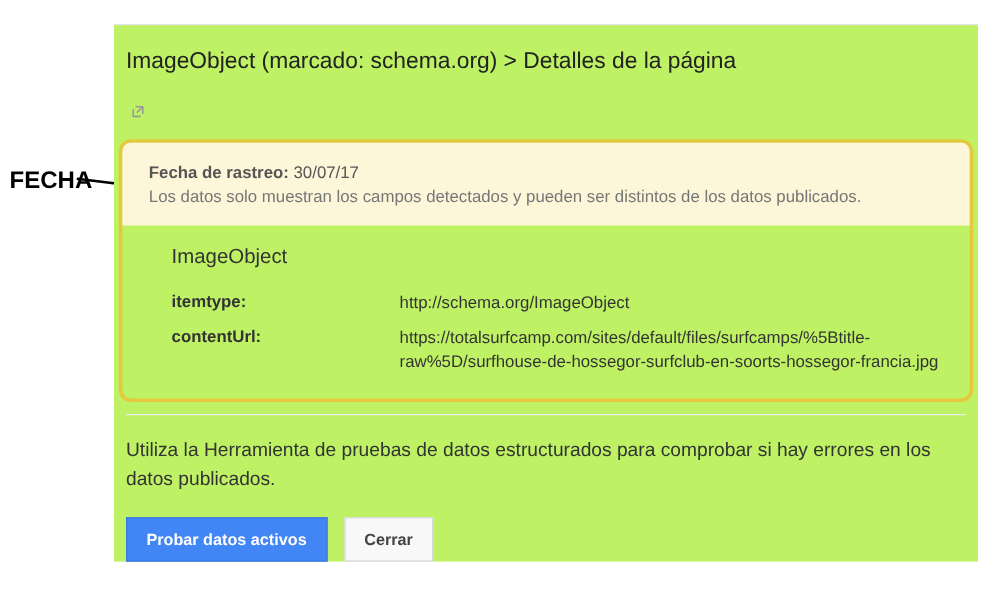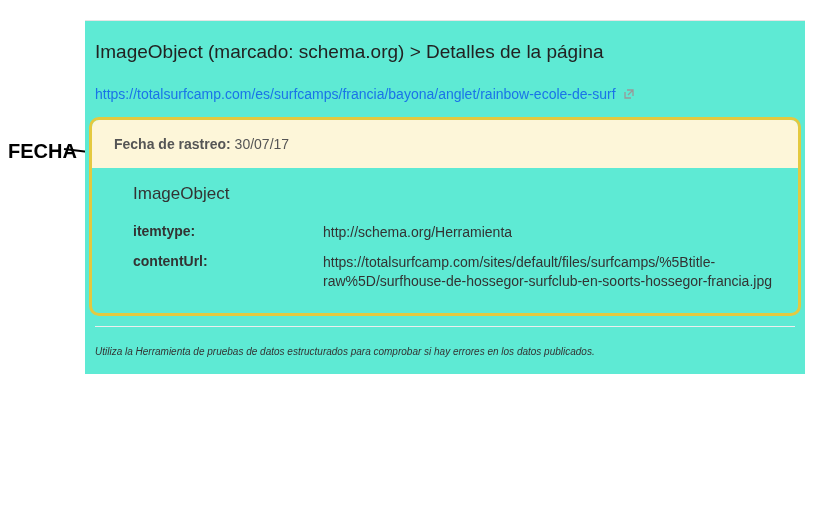--- a/index.html
+++ b/index.html
@@ -19,24 +19,24 @@
       color: #000;
     }
     .arrow-svg {
       position: absolute;
       left: 62px;
       top: 139px;
       pointer-events: none;
     }
     .panel {
       position: absolute;
-      left: 85px;
+      left: 95px;
       top: 20px;
       width: 720px;
-      background: #5eead4;
+      background: #bef264;
       border-top: 1px solid #e5e5e5;
       padding: 0;
     }
     .breadcrumb {
       font-size: 19px;
       color: #222;
       padding: 20px 10px 22px 10px;
       font-weight: 400;
     }
     .url-link {
@@ -88,25 +88,24 @@
       font-weight: bold;
       flex-shrink: 0;
     }
     .kv-val {
       flex: 1;
       word-break: break-word;
       padding-right: 8px;
       line-height: 1.4;
     }
     .footer-note {
-      font-size: 10px;
+      font-size: 16px;
       color: #333;
       padding: 18px 10px 14px 10px;
       line-height: 1.45;
-      font-style: italic;
     }
     .footer-note-border {
       border-top: 1px solid #eee;
       margin: 10px 10px 0 10px;
     }
     .buttons {
       padding: 6px 10px 0 10px;
       display: flex;
       gap: 14px;
     }
@@ -140,42 +139,46 @@
       <polygon points="0 0, 9 4.5, 0 9" fill="#000"></polygon>
     </marker>
   </defs>
   <line x1="2" y1="10" x2="150" y2="28" stroke="#000" stroke-width="2.2" marker-end="url(#arrowhead)"></line>
 </svg>
 
 <div class="panel">
   <div class="breadcrumb">ImageObject (marcado: schema.org) &gt; Detalles de la página</div>
 
   <a href="#" class="url-link">
-    <span>https://totalsurfcamp.com/es/surfcamps/francia/bayona/anglet/rainbow-ecole-de-surf</span>
     <span class="ext-icon">
       <svg width="12" height="12" viewBox="0 0 12 12">
           <path d="M4 2h6v6M10 2 5 7M8 10H2V4" fill="none" stroke="#999" stroke-width="1.3"></path>
         </svg>
     </span>
   </a>
 
   <div class="highlight-box">
     <div class="crawl-banner">
       <span class="lbl">Fecha de rastreo:</span>
       <span class="val">30/07/17</span><br>
+      <span>Los datos solo muestran los campos detectados y pueden ser distintos de los datos publicados.</span>
     </div>
     <div class="body-block">
       <div class="obj-title">ImageObject</div>
       <div class="kv-row">
         <div class="kv-key">itemtype:</div>
-        <div class="kv-val">http://schema.org/Herramienta</div>
+        <div class="kv-val">http://schema.org/ImageObject</div>
       </div>
       <div class="kv-row">
         <div class="kv-key">contentUrl:</div>
         <div class="kv-val">https://totalsurfcamp.com/sites/default/files/surfcamps/%5Btitle-raw%5D/surfhouse-de-hossegor-surfclub-en-soorts-hossegor-francia.jpg</div>
       </div>
     </div>
   </div>
 
   <div class="footer-note-border"></div>
   <div class="footer-note">Utiliza la Herramienta de pruebas de datos estructurados para comprobar si hay errores en los datos publicados.</div>
 
+  <div class="buttons">
+    <button class="btn-primary">Probar datos activos</button>
+    <button class="btn-secondary">Cerrar</button>
+  </div>
 </div>
 
 </body></html>

